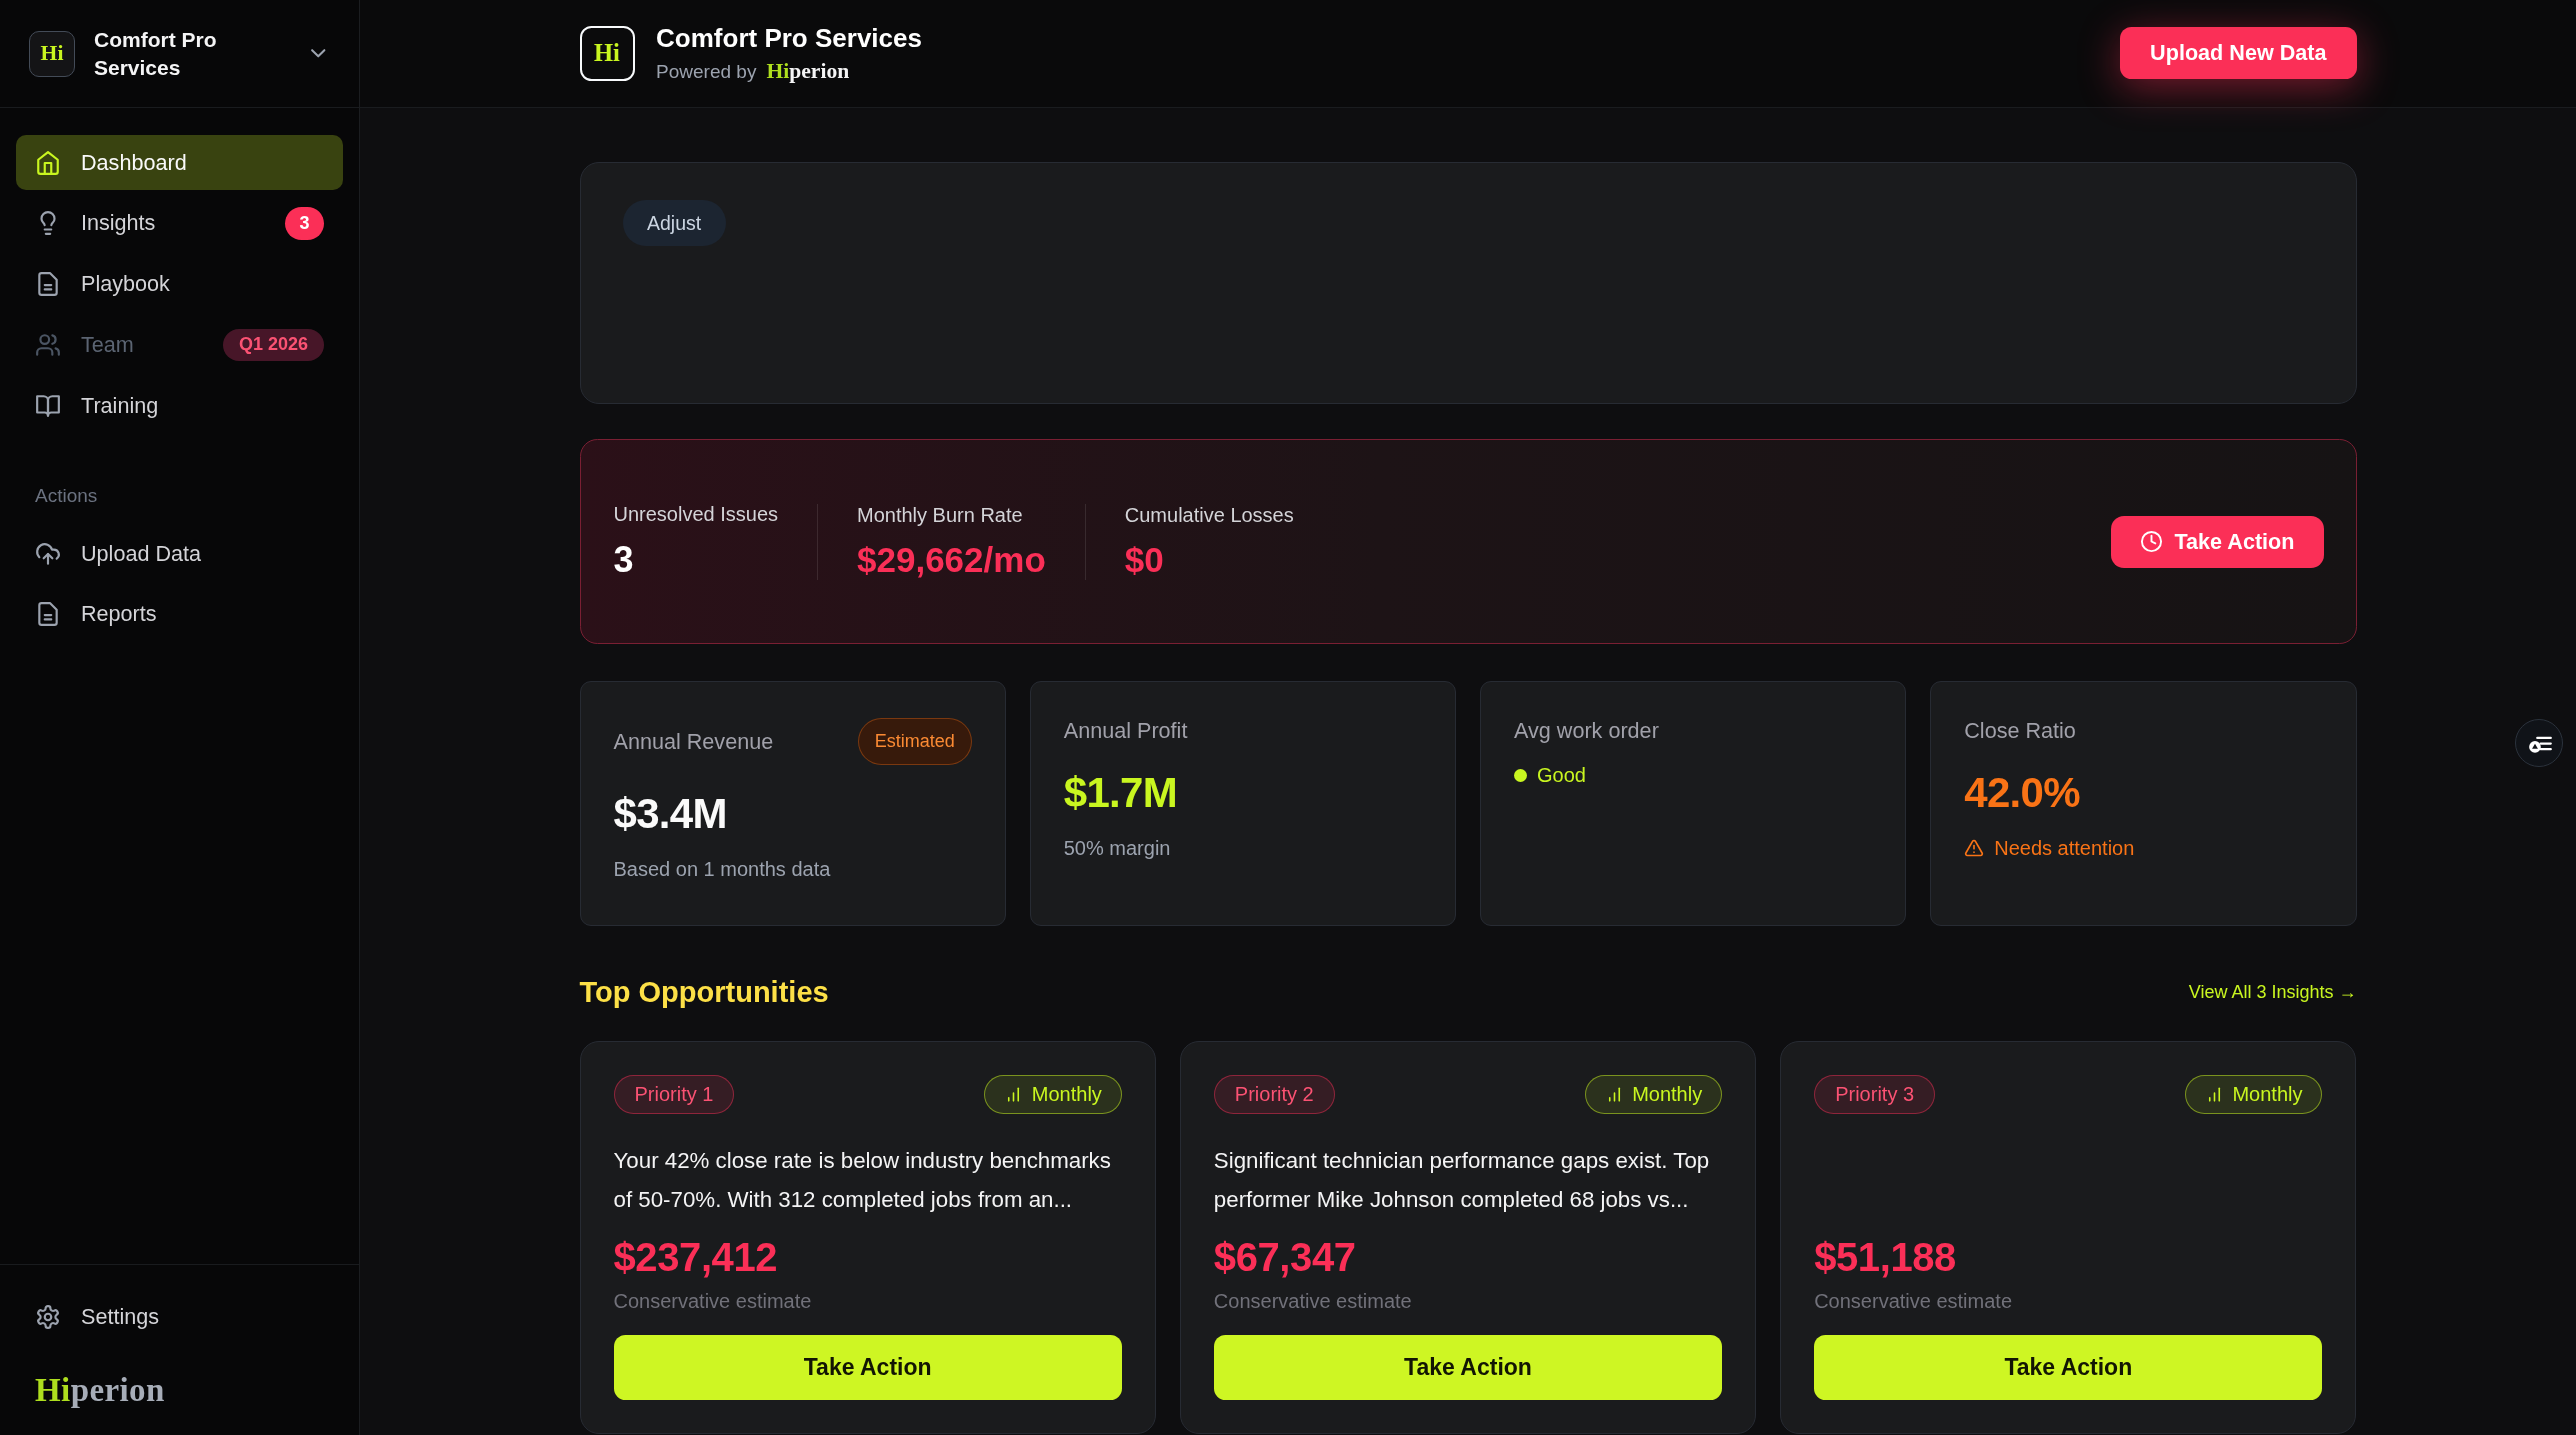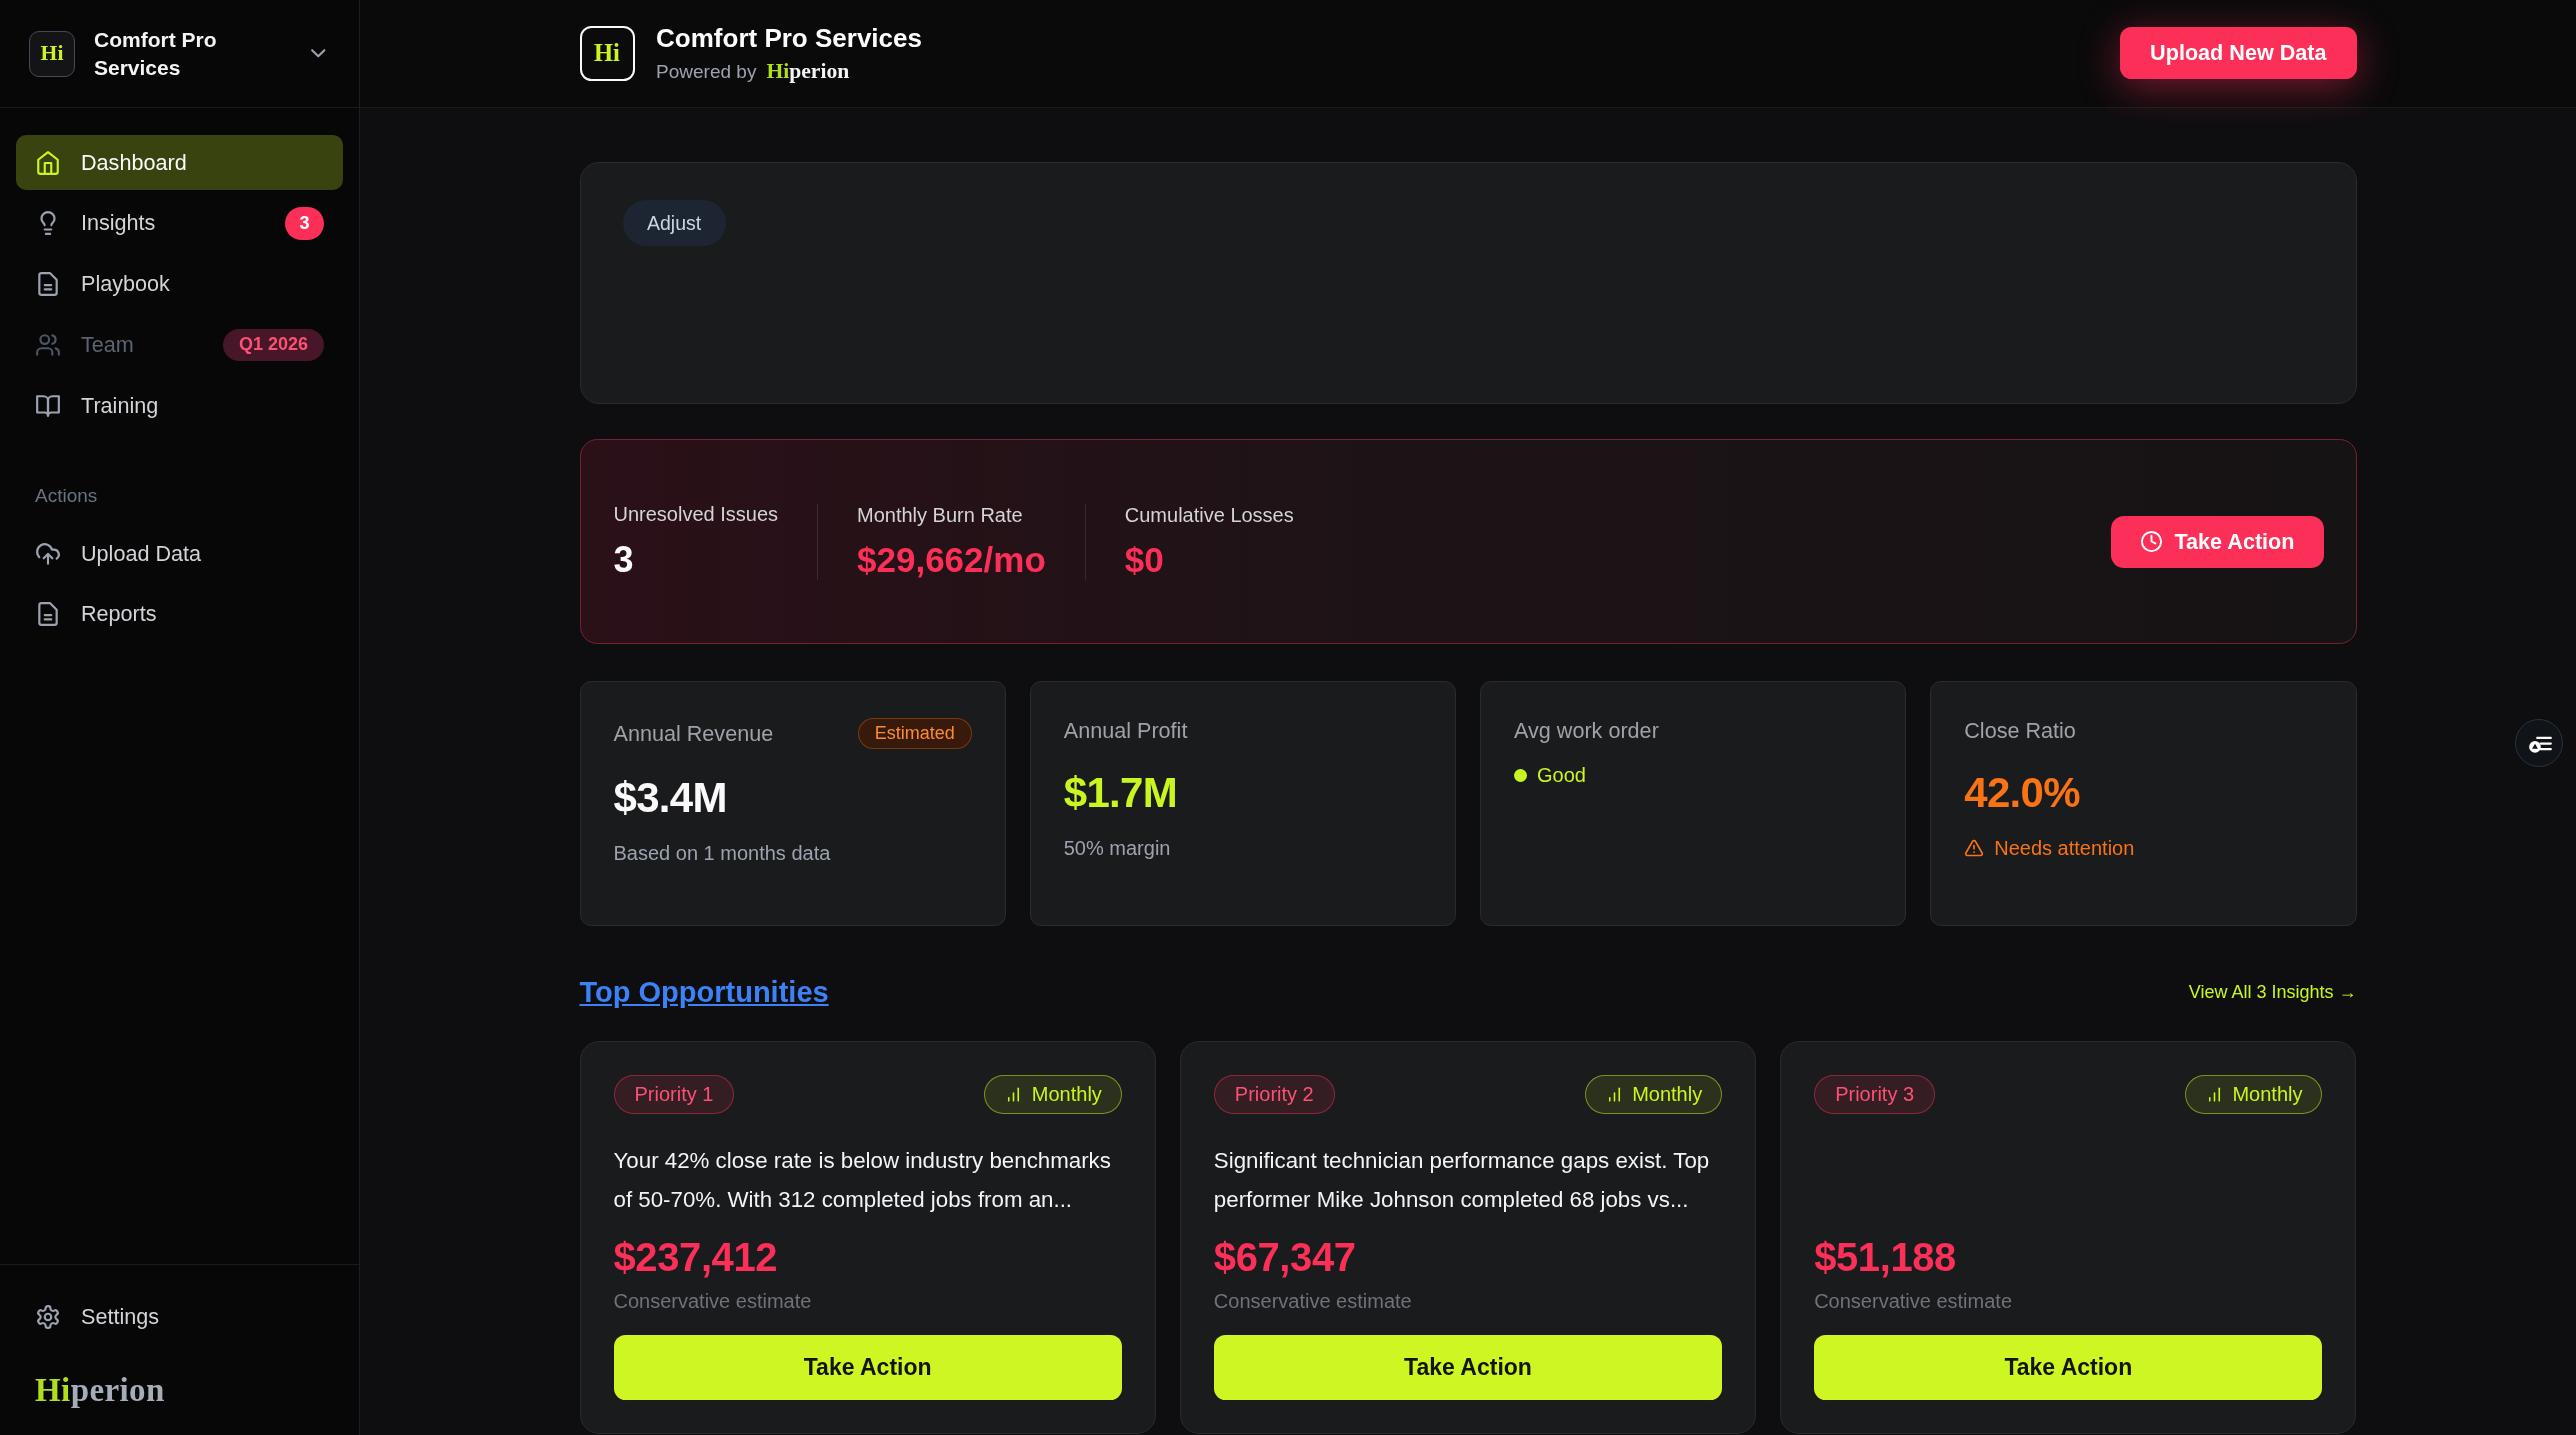--- a/index.html
+++ b/index.html
@@ -113,34 +113,34 @@
   }
   .alert-btn svg { width:23px; height:23px; }
 
   
   .metrics { margin-top:37px; display:grid; grid-template-columns:repeat(4,1fr); gap:24px; }
   .m-card { background:#1a1b1d; border:1.4px solid #272b33; border-radius:11px; padding:36px 33px; height:245px; }
   .m-top { display:flex; justify-content:space-between; align-items:center; }
   .m-label { font-size:21.6px; color:#a1a1aa; }
   .m-badge {
     font-size:18px; color:#fb8a33; background:#371a0b;
-    border:1.4px solid rgba(249,115,22,.35); padding:4px 16px; border-radius:720px;
+    border:1.4px solid rgba(249,115,22,.35); padding:12px 16px; border-radius:720px;
   }
   .m-value { margin-top:24.5px; font-size:42px; font-weight:700; color:#fafafa; letter-spacing:-0.7px; }
   .m-value.lime { color:#c9f620; }
   .m-value.orange { color:#f97316; }
   .m-note { margin-top:20px; font-size:20px; color:#9ca3af; display:flex; align-items:center; gap:10px; }
   .m-note.lime { color:#c9f620; }
   .m-note.orange { color:#f97316; }
   .m-note svg { width:20px; height:20px; }
   .dot { width:13px; height:13px; border-radius:50%; background:#c9f620; }
 
   
   .opp-head { margin-top:50px; display:flex; justify-content:space-between; align-items:center; }
-  .opp-title { font-size:29px; font-weight:700; color:#3b82f6;text-decoration:underline; }
+  .opp-title { font-size:29px; font-weight:700; color:#fde047; }
   .opp-link { font-size:18px; color:#c9f620; }
 
   .opps { margin-top:32px; display:grid; grid-template-columns:repeat(3,1fr); gap:24px; }
   .o-card {
     background:#1a1b1d; border:1.4px solid #272b33; border-radius:19px;
     padding:33px; height:393px; display:flex; flex-direction:column;
   }
   .o-badges { display:flex; justify-content:space-between; align-items:center; }
   .o-pri {
     font-size:20px; color:#fb5273; background:rgba(251,47,87,.12);

